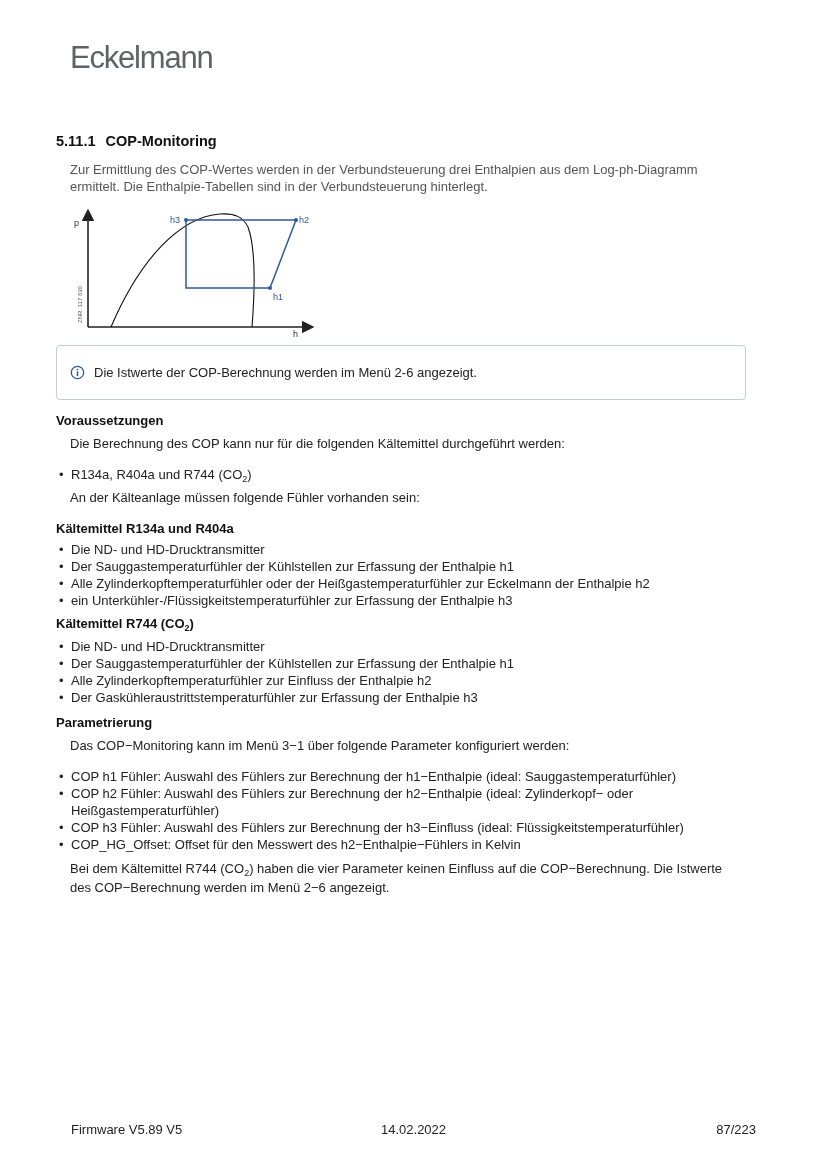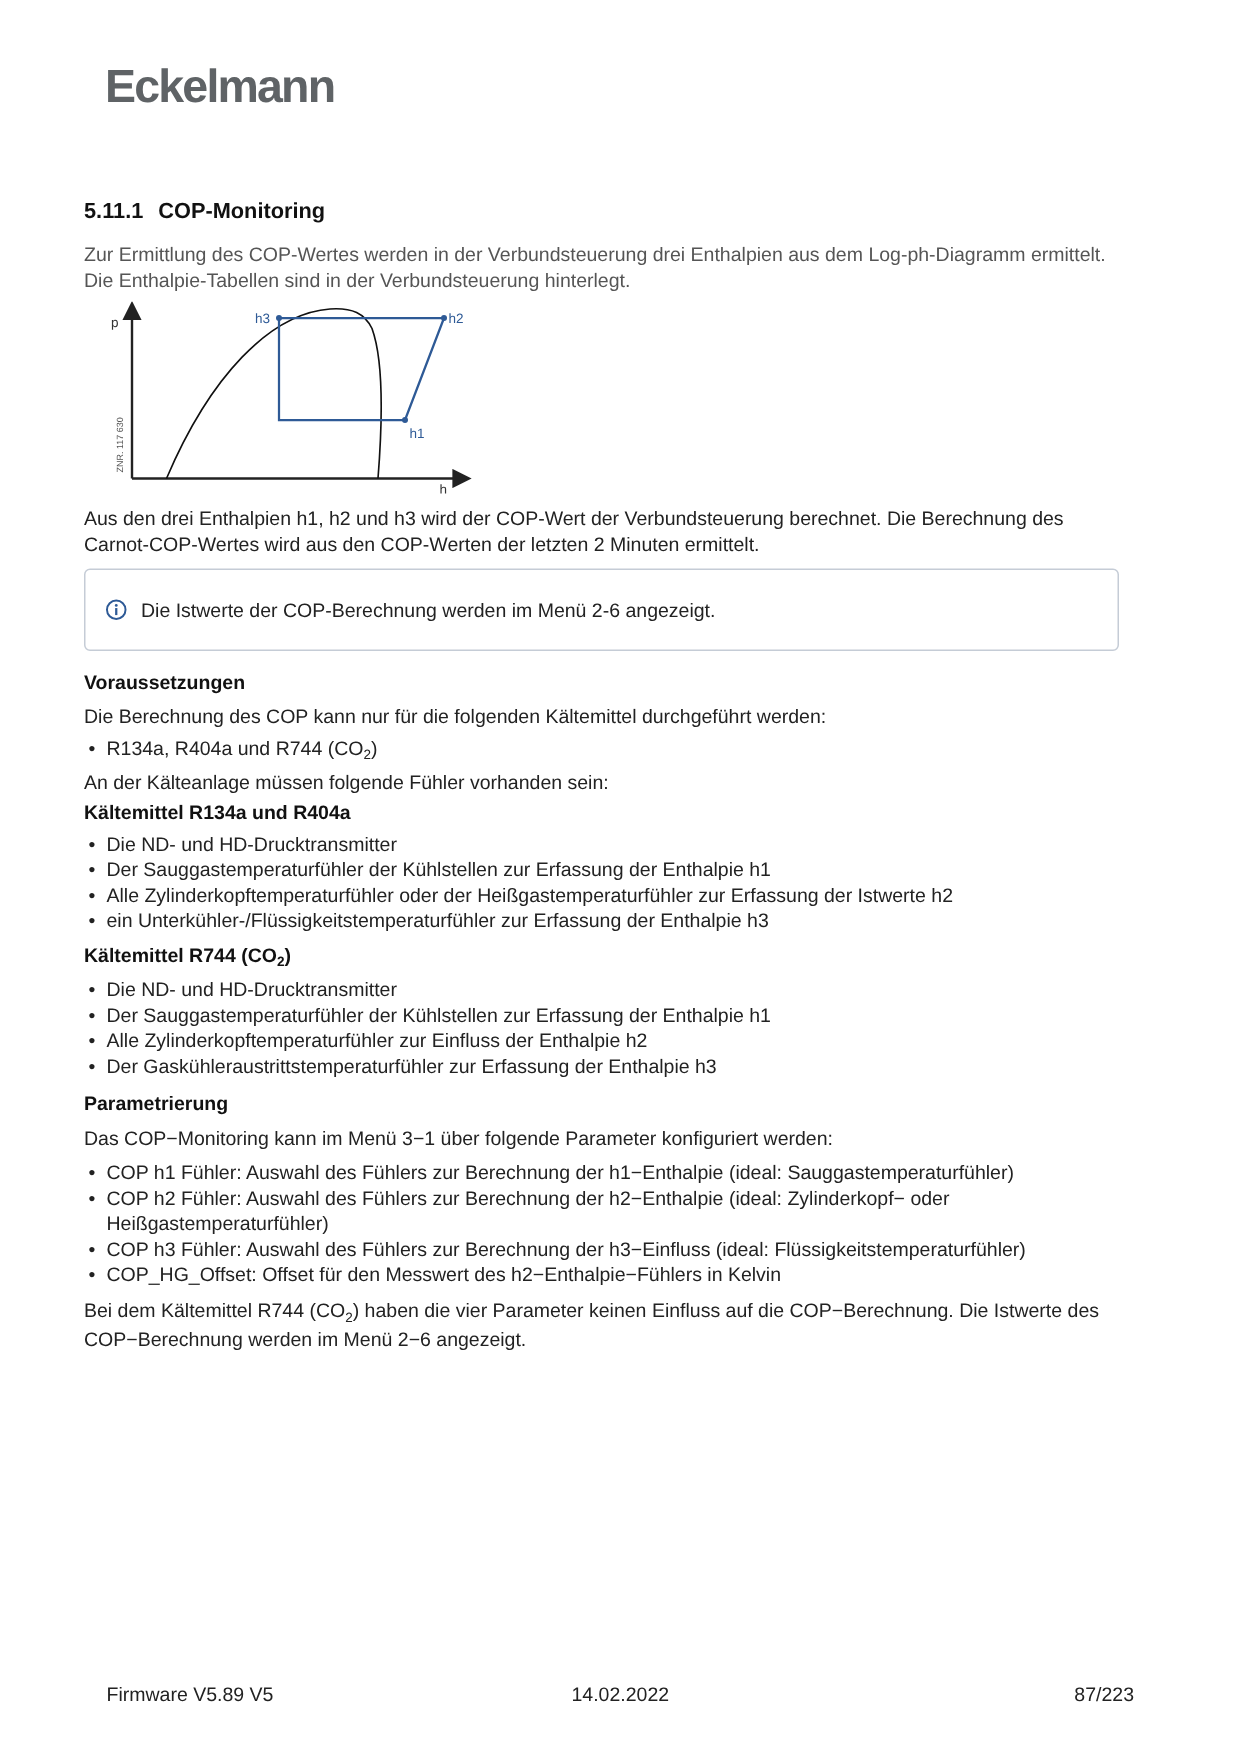--- a/index.html
+++ b/index.html
@@ -1,23 +1,23 @@
 <!DOCTYPE html>
 <html><head>
 <meta charset="utf-8">
 <style>
   html, body { margin:0; padding:0; background:#ffffff; }
   body { width:827px; height:1169px; position:relative; overflow:hidden;
          font-family:"Liberation Sans", sans-serif; color:#1a1a1a; }
-  .logo { position:absolute; left:70px; top:40px; font-size:31px; font-weight:bold;
+  .logo { position:absolute; left:70px; top:40px; font-size:31px; font-weight:normal;
           color:#5f6366; letter-spacing:-1.2px; font-family:"Liberation Sans", sans-serif; }
   .content { position:absolute; left:56px; top:133px; width:690px; }
   h2.section { margin:0; font-size:14.5px; font-weight:bold; color:#111; }
   h2.section .num { margin-right:6px; }
-  p { margin:0; font-size:13px; line-height:17px; }
+  p { margin:14px; font-size:13px; line-height:17px; }
   .intro { margin-top:12px; color:#555; }
   .diagram { margin-top:6px; margin-left:4px; width:260px; height:128px; }
   .para2 { margin-top:8px; color:#222; }
   .note { margin-top:8px; border:1px solid #c5ccd6; border-radius:4px; height:55px;
           display:flex; align-items:center; padding-left:13px; box-sizing:border-box; }
   .note .icon { width:15px; height:15px; margin-right:9px; }
   .note span.txt { font-size:13px; color:#222; }
   h3 { margin:12px 0 0 0; font-size:13px; font-weight:bold; color:#111; line-height:17px; }
   .lead { margin-top:6px; color:#222; }
   ul { list-style:none; margin:4px 0 0 0; padding:0; }
@@ -63,21 +63,20 @@
       <polyline points="126,11 236,11 210,79 126,79 126,11" fill="none" stroke="#2e5a96" stroke-width="1.5"></polyline>
       <circle cx="126" cy="11" r="2" fill="#2e5a96"></circle>
       <circle cx="236" cy="11" r="2" fill="#2e5a96"></circle>
       <circle cx="210" cy="79" r="2" fill="#2e5a96"></circle>
       <text x="110" y="14" font-size="9" fill="#2e5a96" font-family="Liberation Sans, sans-serif">h3</text>
       <text x="239" y="14" font-size="9" fill="#2e5a96" font-family="Liberation Sans, sans-serif">h2</text>
       <text x="213" y="91" font-size="9" fill="#2e5a96" font-family="Liberation Sans, sans-serif">h1</text>
     </svg>
   </div>
 
-  <p class="para2">Aus den drei Enthalpien h1, h2 und h3 wird der COP-Wert der Verbundsteuerung berechnet. Die Berechnung des Carnot-COP-Wertes wird aus den COP-Werten der letzten 2 Minuten ermittelt.</p>
 
   <div class="note">
     <svg class="icon" viewBox="0 0 16 16">
       <circle cx="8" cy="8" r="6.6" fill="none" stroke="#2e5a96" stroke-width="1.4"></circle>
       <circle cx="8" cy="4.9" r="1" fill="#2e5a96"></circle>
       <rect x="7.2" y="6.8" width="1.6" height="5" fill="#2e5a96"></rect>
     </svg>
     <span class="txt">Die Istwerte der COP-Berechnung werden im Menü 2-6 angezeigt.</span>
   </div>
 
@@ -85,21 +84,21 @@
   <p class="lead">Die Berechnung des COP kann nur für die folgenden Kältemittel durchgeführt werden:</p>
   <ul>
     <li><span>R134a, R404a und R744 (CO</span><sub>2</sub><span>)</span></li>
   </ul>
   <p class="lead">An der Kälteanlage müssen folgende Fühler vorhanden sein:</p>
 
   <h3 class="h3-tight">Kältemittel R134a und R404a</h3>
   <ul>
     <li>Die ND- und HD-Drucktransmitter</li>
     <li>Der Sauggastemperaturfühler der Kühlstellen zur Erfassung der Enthalpie h1</li>
-    <li>Alle Zylinderkopftemperaturfühler oder der Heißgastemperaturfühler zur Erfassung der Istwerte h2</li>
+    <li>Alle Zylinderkopftemperaturfühler oder der Heißgastemperaturfühler zur Eckelmann der Enthalpie h2</li>
     <li>ein Unterkühler-/Flüssigkeitstemperaturfühler zur Erfassung der Enthalpie h3</li>
   </ul>
 
   <h3 style="margin-top:6px;"><span>Kältemittel R744 (CO</span><sub>2</sub><span>)</span></h3>
   <ul style="margin-top:6px;">
     <li>Die ND- und HD-Drucktransmitter</li>
     <li>Der Sauggastemperaturfühler der Kühlstellen zur Erfassung der Enthalpie h1</li>
     <li>Alle Zylinderkopftemperaturfühler zur Einfluss der Enthalpie h2</li>
     <li>Der Gaskühleraustrittstemperaturfühler zur Erfassung der Enthalpie h3</li>
   </ul>

